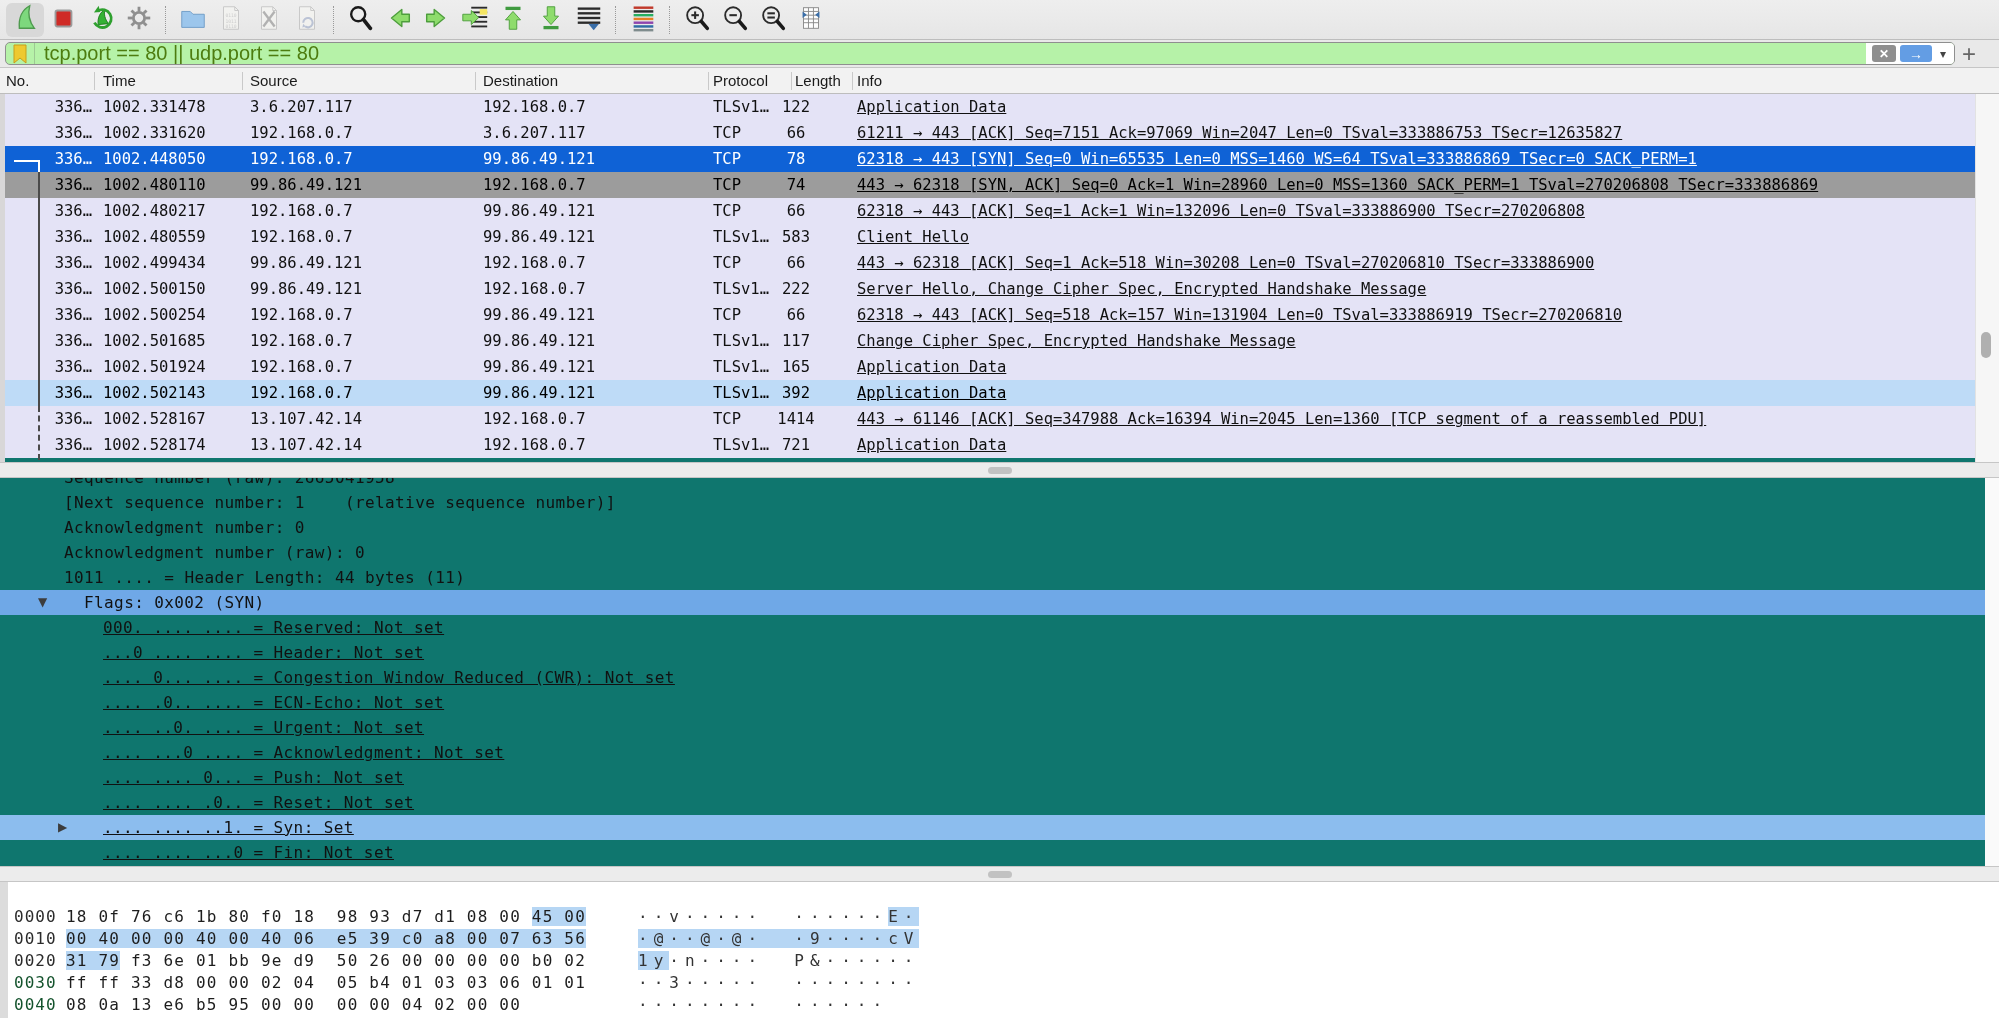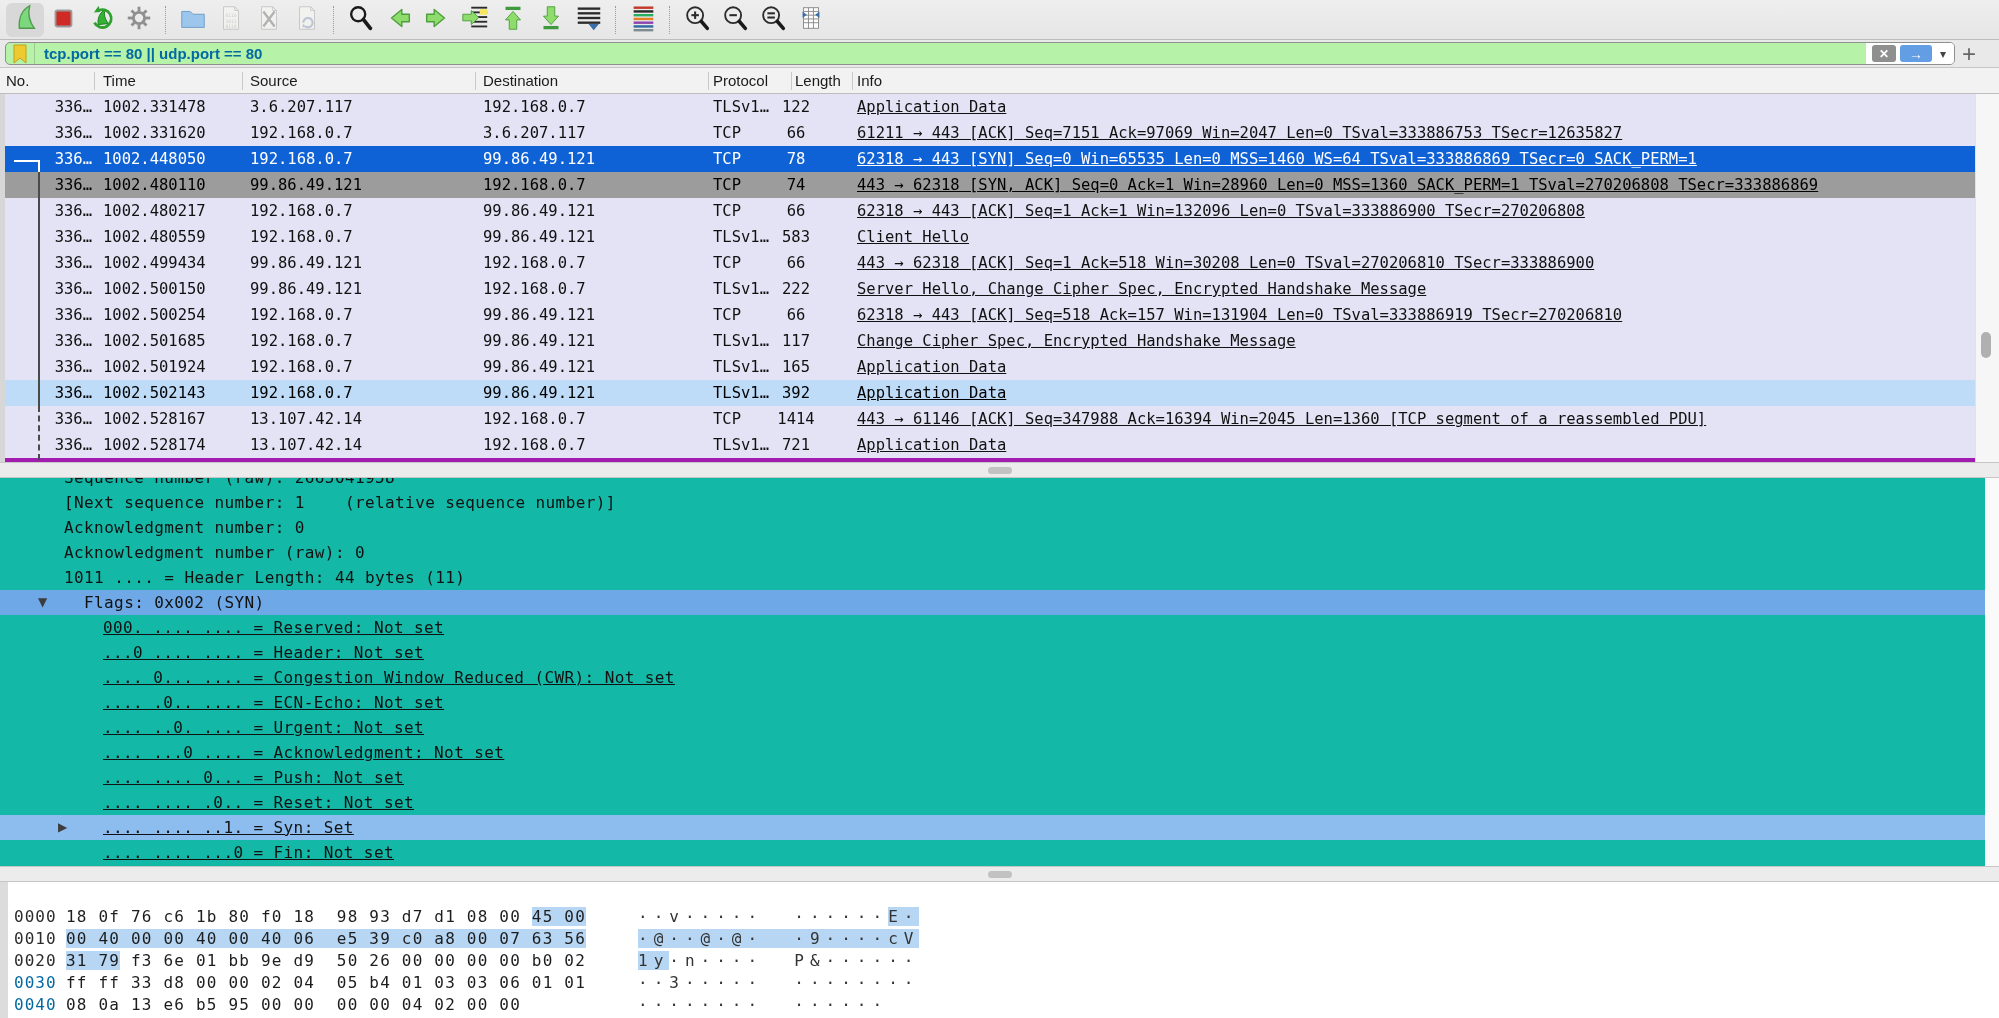--- a/index.html
+++ b/index.html
@@ -16,40 +16,40 @@
   .tb-btn.disabled{opacity:.45;}
   .tb-sep{width:1px;height:28px;border-left:1px dotted #9a9a9a;margin:0 7px;flex:0 0 auto;}
 
   
   #filterbar{position:absolute;left:0;top:40px;width:100%;height:28px;background:#e9e9e9;
              border-bottom:1px solid #c6c6c6;box-sizing:border-box;}
   #filter-field{position:absolute;left:5px;top:2px;width:1950px;height:23px;background:#b6f2a8;
                 border:1px solid #8f8f8f;border-radius:5px;box-sizing:border-box;display:flex;align-items:center;}
   #filter-bookmark{width:28px;height:100%;display:flex;align-items:center;justify-content:center;
                    border-right:1px solid #9dc993;flex:0 0 auto;}
-  #filter-text{flex:1 1 auto;font-size:15px;color:#0369a1;padding-left:9px;white-space:nowrap;overflow:hidden;font-weight:bold;}
+  #filter-text{flex:1 1 auto;font-size:20px;color:#4d7c0f;padding-left:9px;white-space:nowrap;overflow:hidden;}
   #filter-right{flex:0 0 auto;height:100%;background:#fff;border-radius:0 4px 4px 0;
                 display:flex;align-items:center;gap:4px;padding:0 8px 0 6px;}
   #filter-clear{width:24px;height:17px;background:#8f8f8f;border-radius:3px;color:#fff;font-size:12px;
                 display:flex;align-items:center;justify-content:center;font-weight:bold;}
   #filter-apply{width:32px;height:17px;background:#639de4;border-radius:3px;color:#fff;
                 display:flex;align-items:center;justify-content:center;font-size:14px;font-weight:bold;}
   #filter-dd{color:#444;font-size:12px;padding-left:4px;}
   #filter-plus{position:absolute;left:1962px;top:1px;font-size:24px;color:#666;line-height:26px;}
 
   
   #colheader{position:absolute;left:0;top:68px;width:100%;height:26px;background:#f2f2f2;
              border-bottom:1px solid #bdbdbd;box-sizing:border-box;font-size:15px;color:#1a1a1a;}
   .hc{position:absolute;top:4px;white-space:nowrap;}
   .hc0{left:6px}.hc1{left:103px}.hc2{left:250px}.hc3{left:483px}.hc4{left:713px}
   .hc5{left:795px;width:46px;overflow:hidden}.hc6{left:857px}
   .hd{position:absolute;top:4px;height:18px;width:1px;background:#c9c9c9;}
 
   
-  #packetlist{position:absolute;left:0;top:94px;width:100%;height:368px;background:#a21caf;}
+  #packetlist{position:absolute;left:0;top:94px;width:100%;height:368px;background:#0f766e;}
   .prow{position:relative;height:26px;line-height:26px;width:1976px;
         font-family:"DejaVu Sans Mono",monospace;font-size:15.5px;color:#111;}
   .prow.normal{background:#e4e3f6;}
   .prow.selected{background:#0f62d6;color:#fff;}
   .prow.gray{background:#9c9c9c;color:#000;}
   .prow.highlight{background:#bedbf7;color:#000;}
   .pc{position:absolute;top:0;white-space:nowrap;}
   .c-no{left:28px;width:64px;text-align:right;}
   .c-time{left:103px}.c-src{left:250px}.c-dst{left:483px}.c-proto{left:713px}
   .c-len{left:745px;width:102px;text-align:center;}
@@ -65,37 +65,37 @@
 
   .edge-strip{position:absolute;left:0;width:5px;background:#d8d7d8;z-index:6;}
 
   
   .splitter{position:absolute;left:0;width:100%;height:16px;background:#ececec;
             border-top:1px solid #c6c6c6;border-bottom:1px solid #c6c6c6;box-sizing:border-box;}
   .splitter .grip{position:absolute;left:988px;top:4px;width:24px;height:7px;background:#c2c2c2;border-radius:4px;}
   #splitter1{top:462px;} #splitter2{top:866px;}
 
   
-  #details{position:absolute;left:0;top:478px;width:100%;height:388px;background:#14b8a6;overflow:hidden;}
+  #details{position:absolute;left:0;top:478px;width:100%;height:388px;background:#0f766e;overflow:hidden;}
   #details-inner{position:absolute;left:0;top:-13px;width:100%;}
   .dline{position:relative;height:25px;line-height:25px;font-family:"DejaVu Sans Mono",monospace;
          font-size:16px;letter-spacing:.4px;color:#111;white-space:pre;}
   .dline .dtext{position:absolute;top:0;}
   .ind-l1 .dtext{left:64px;} .ind-flags .dtext{left:84px;} .ind-l2 .dtext{left:103px;text-decoration:underline;}
   .dline.band-flags{background:#6fa8e7;width:1985px;}
   .dline.band-syn{background:#8cbdee;width:1985px;}
   .darrow{position:absolute;top:0;font-size:12px;color:#3c3c3c;font-family:"DejaVu Sans",sans-serif;}
   .arrow-flags{left:38px;} .arrow-syn{left:58px;}
   #details-scroll{position:absolute;right:0;top:478px;width:14px;height:388px;background:#fafafa;}
 
   
   #hexpane{position:absolute;left:0;top:882px;width:100%;height:136px;background:#fff;padding-top:4px;box-sizing:border-box;margin-top:20px;}
   .hexrow{position:relative;height:22px;line-height:22px;font-family:"DejaVu Sans Mono",monospace;font-size:16px;}
   .h-off{position:absolute;left:14px;letter-spacing:1px;}
-  .h-off.dark{color:#2b2b2b;} .h-off.dim{color:#0369a1;}
+  .h-off.dark{color:#2b2b2b;} .h-off.dim{color:#14532d;}
   .h-hex{position:absolute;left:66px;white-space:pre;letter-spacing:1.2px;color:#1d1d1d;}
   .h-ascii{position:absolute;left:638px;white-space:pre;letter-spacing:6px;color:#333;}
   .hlseg{background:#b6d6f4;}
   #hex-gutter{position:absolute;left:0;top:882px;width:8px;height:136px;background:#dcdcdc;z-index:6;}
 </style>
 </head>
 <body>
 
 <div id="app">
 

